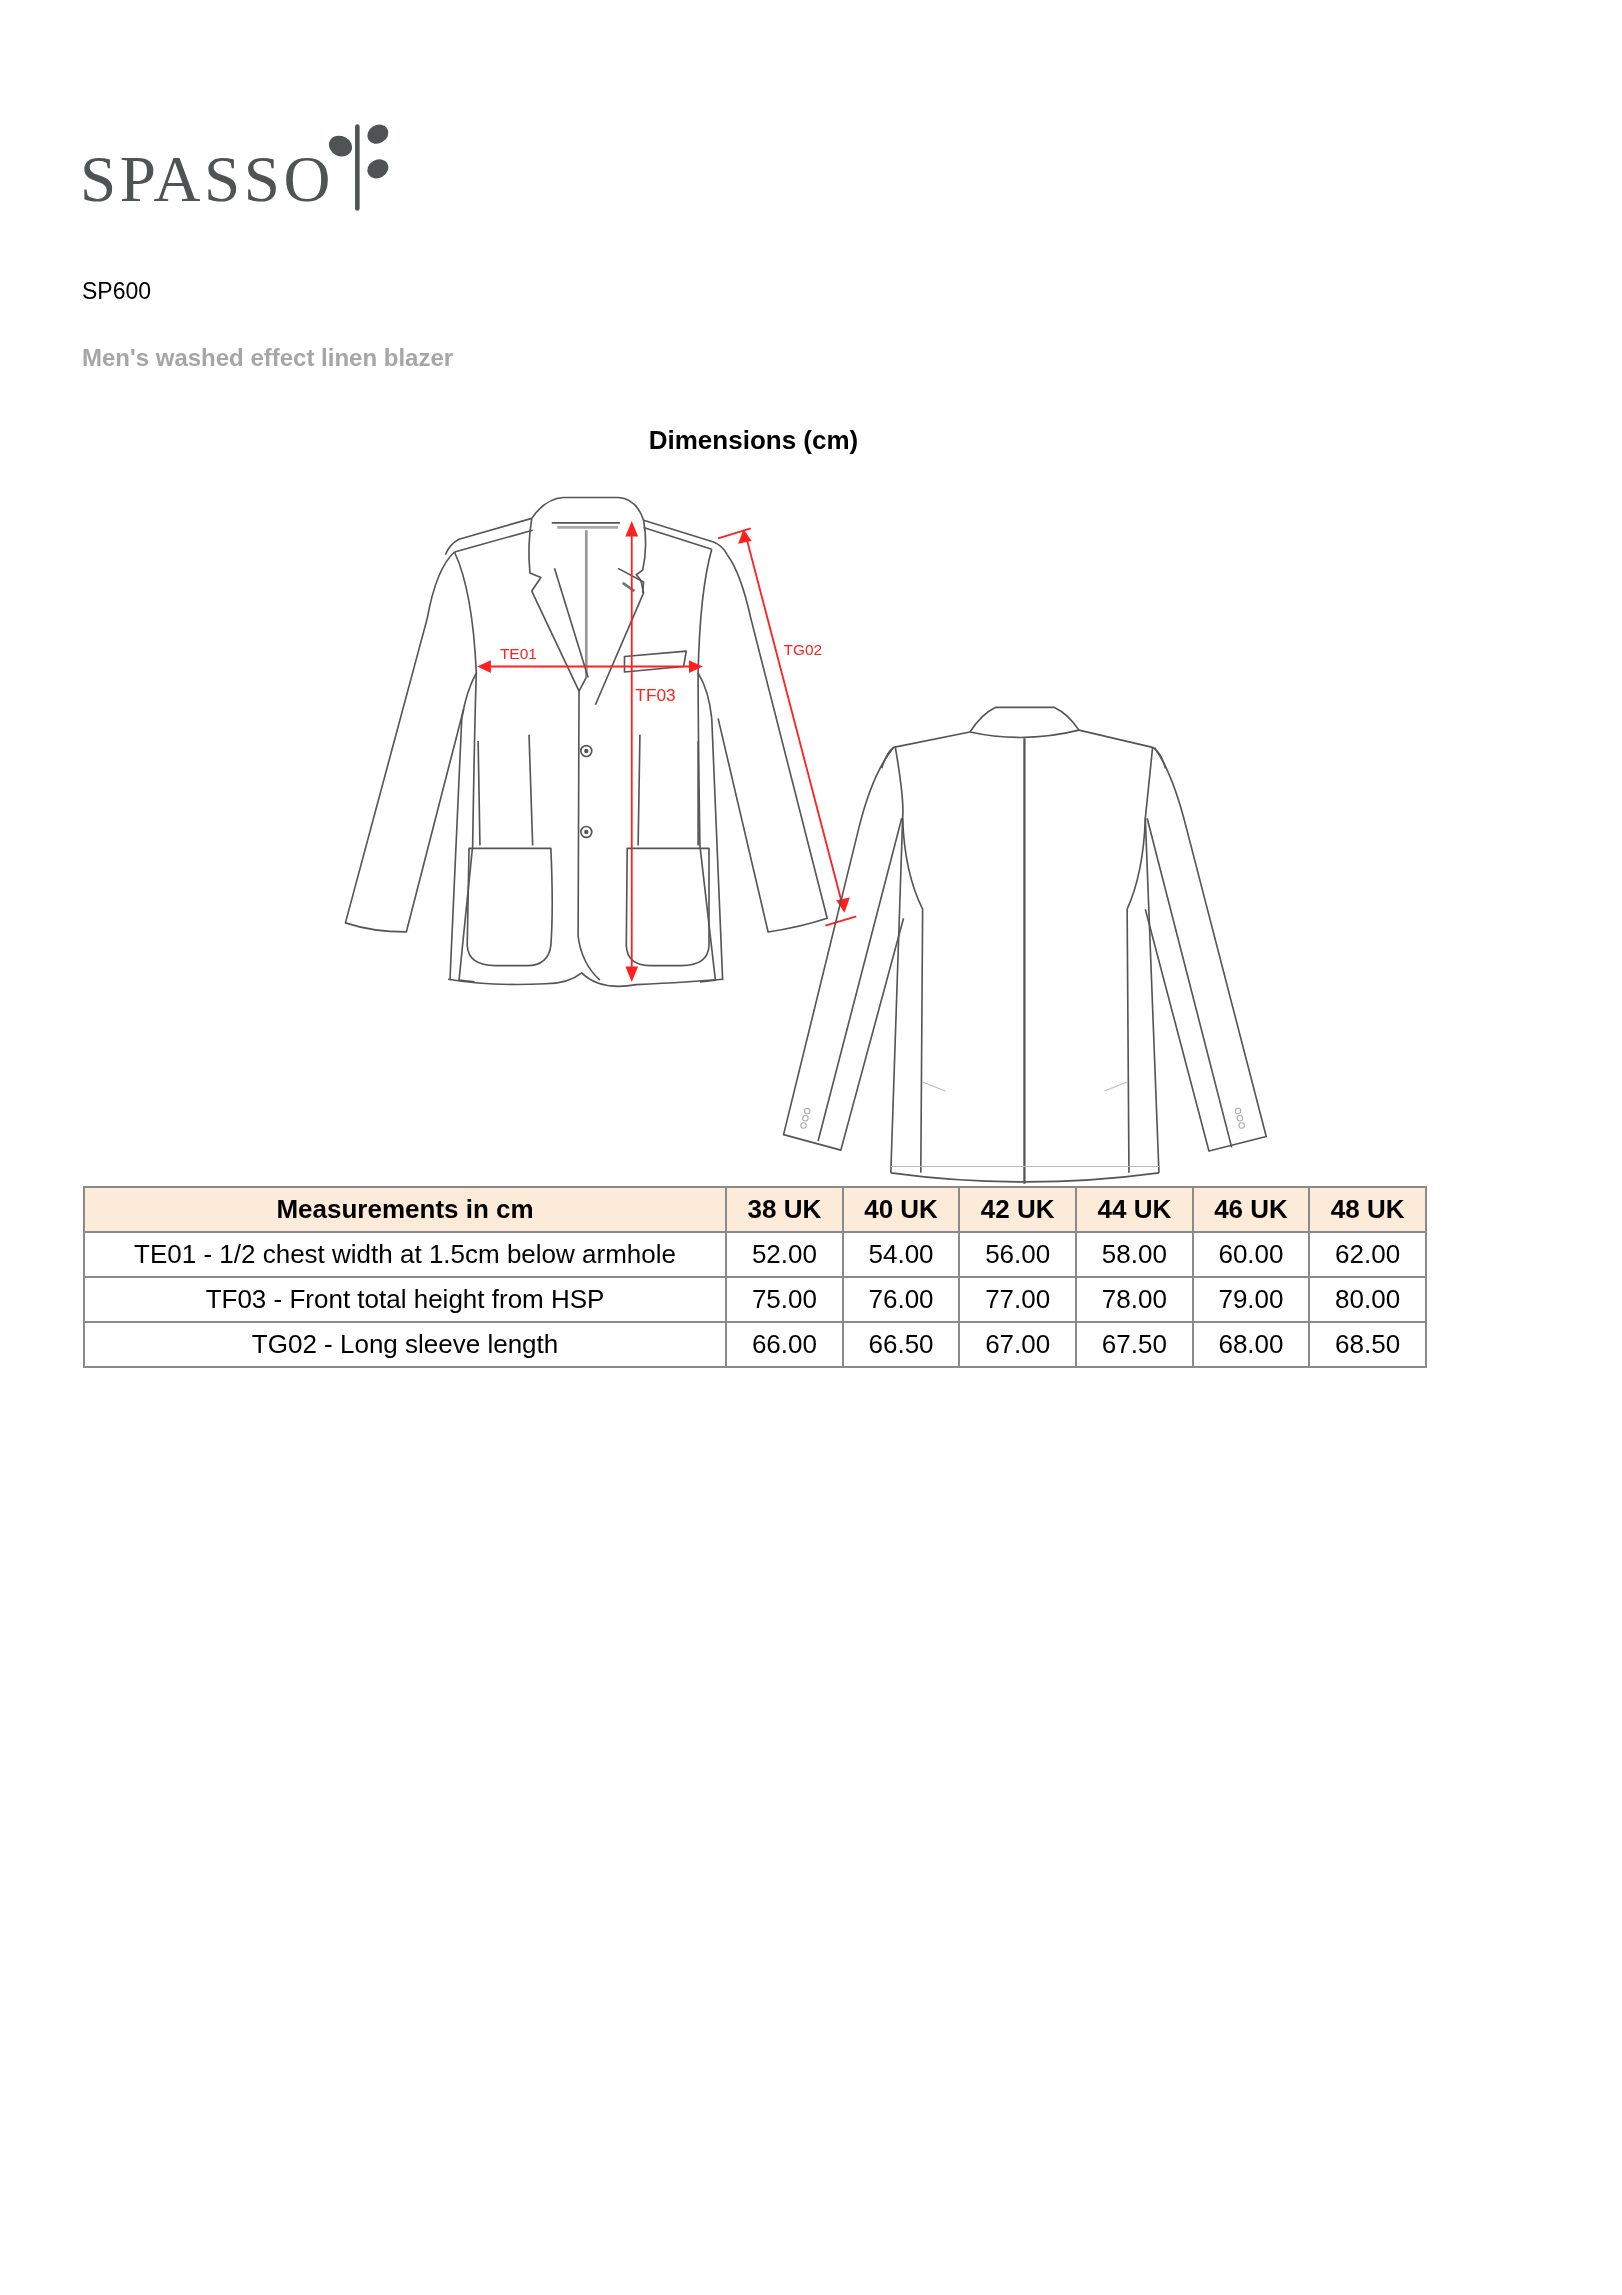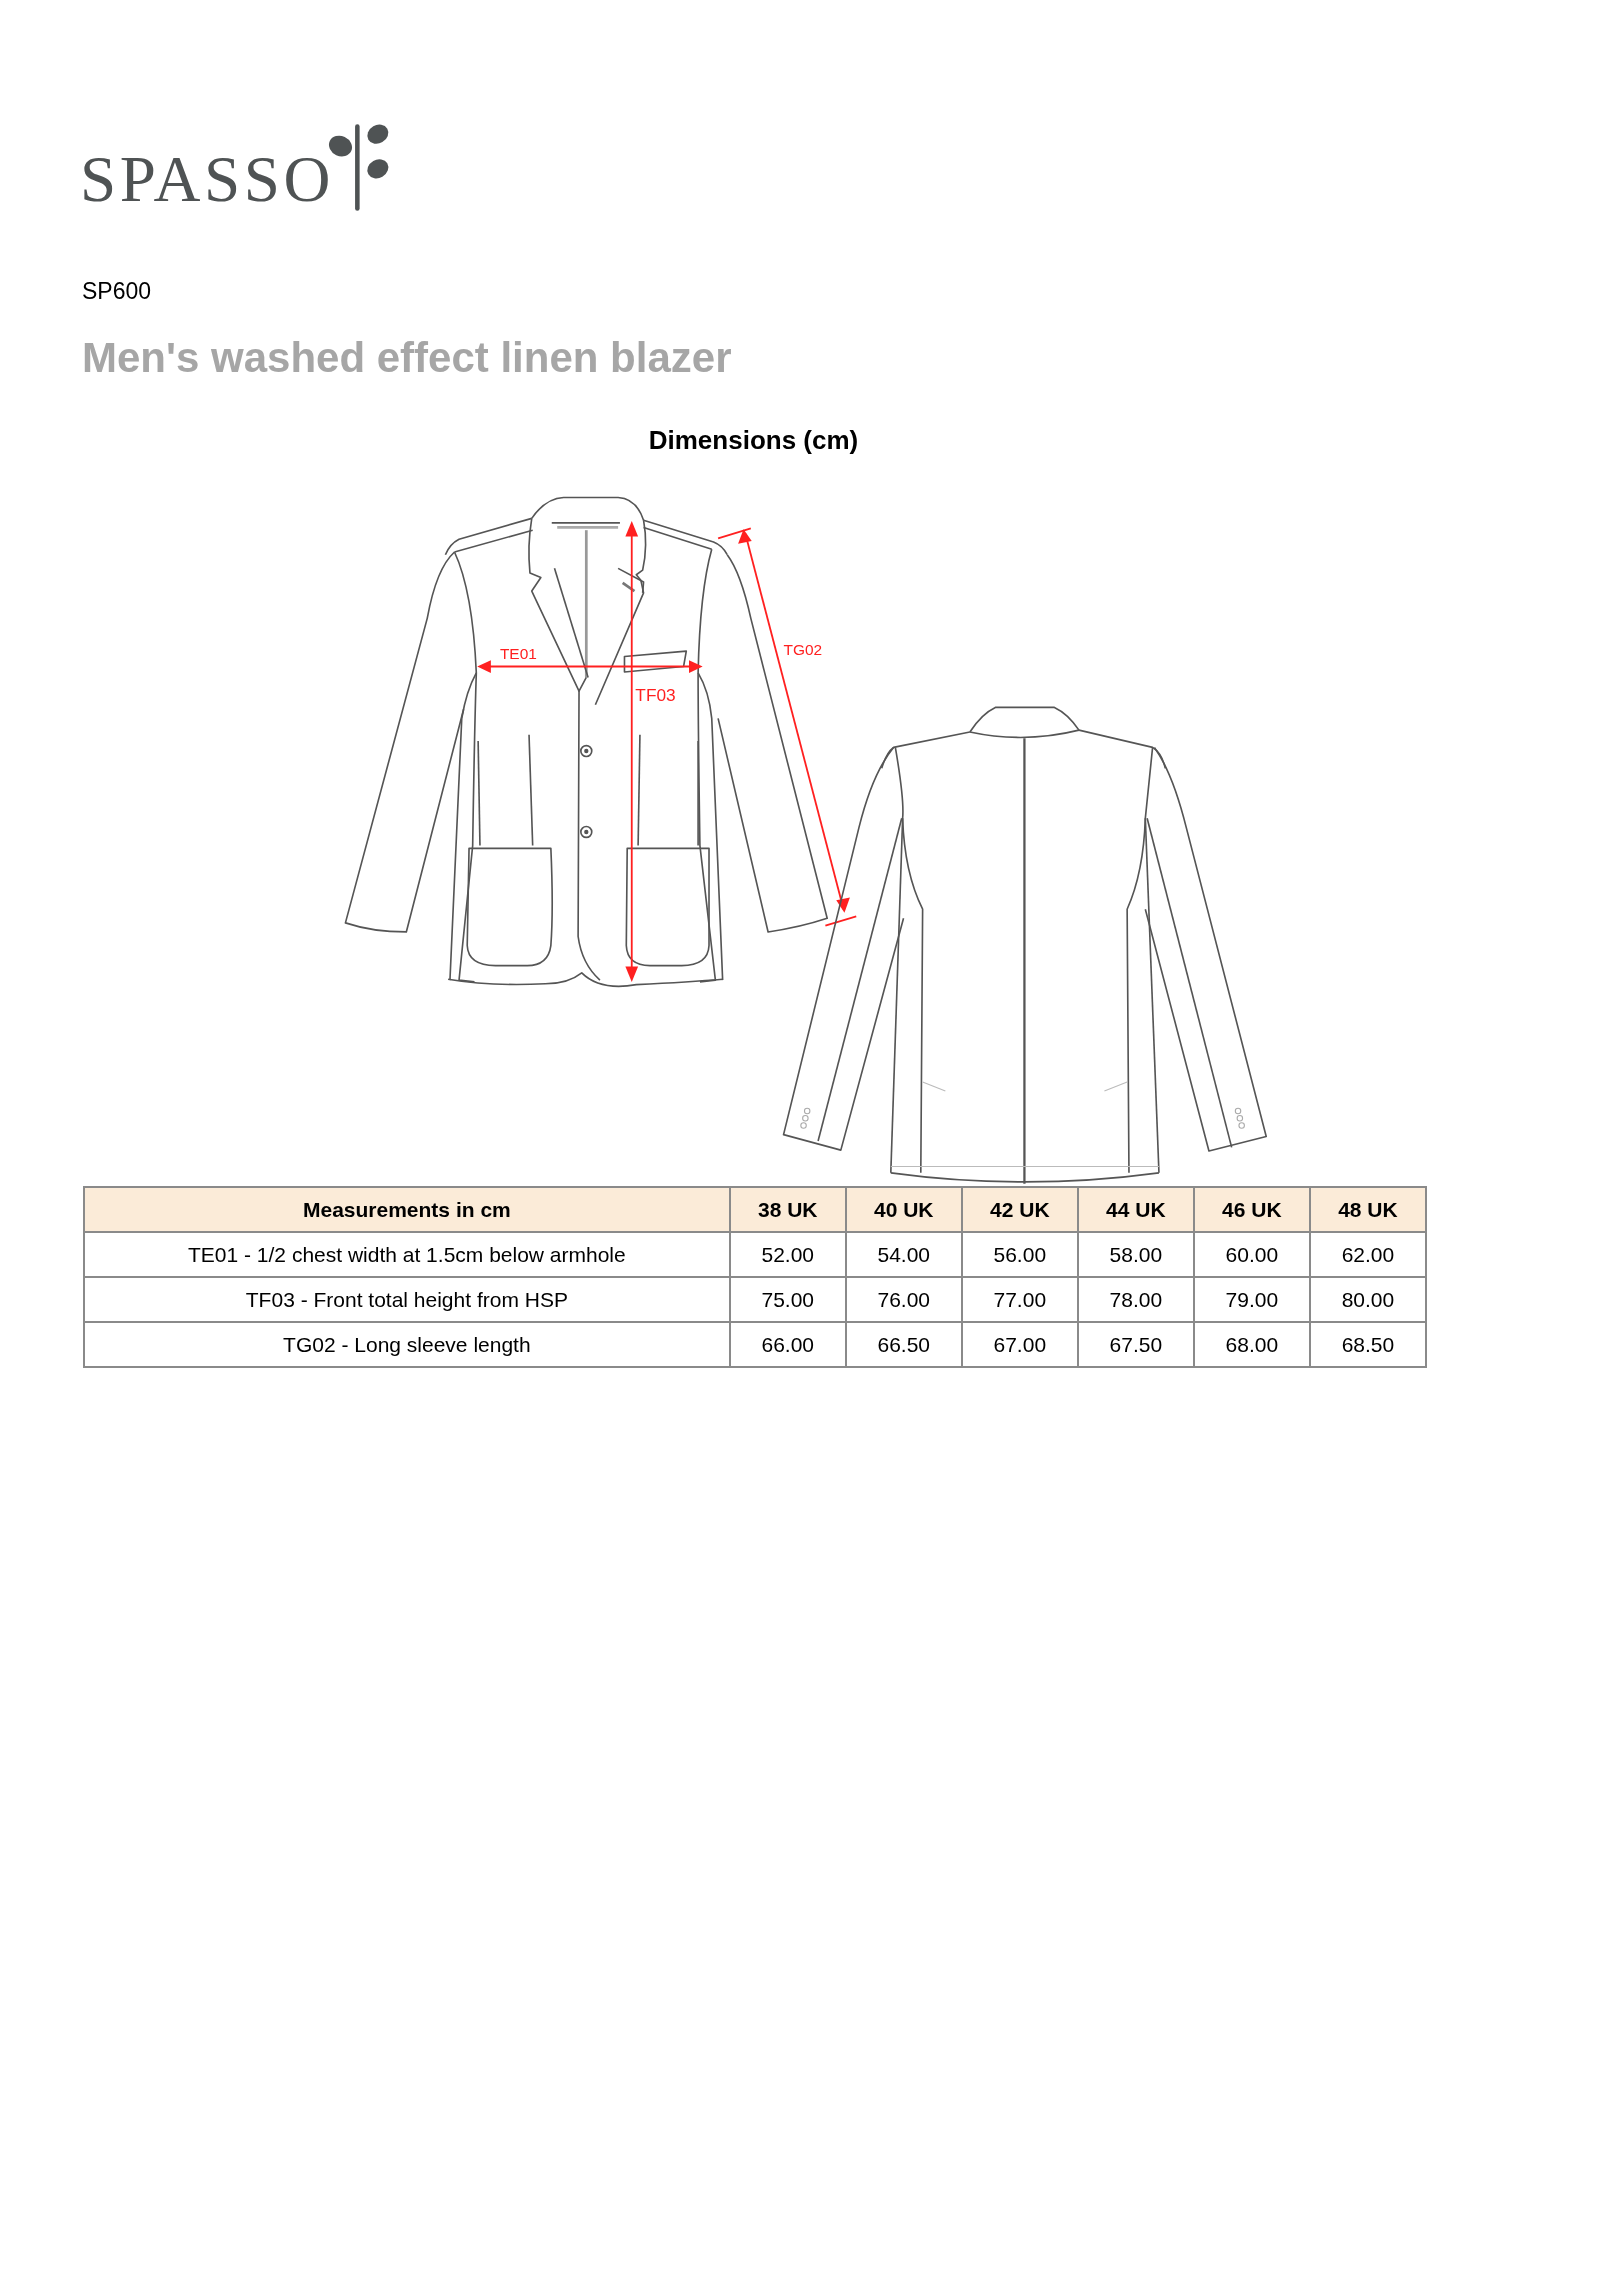--- a/index.html
+++ b/index.html
@@ -3,27 +3,27 @@
 <meta charset="utf-8">
 <style>
   html, body { margin: 0; padding: 0; background: #ffffff; }
   body { width: 1623px; height: 2296px; position: relative; overflow: hidden;
          font-family: "Liberation Sans", sans-serif; color: #000; }
   .logo { position: absolute; left: 80px; top: 116px; width: 327px; height: 102px; }
   .logo-text { position: absolute; left: 0; top: 31px; font-size: 65px; letter-spacing: 3.6px;
                color: #4f5354; font-family: Liberation Serif, serif; font-weight: normal; line-height: 1; }
   .logo-mark { position: absolute; left: 245px; top: 0; width: 82px; height: 102px; }
   .code { position: absolute; left: 82px; top: 275px; font-size: 23px; line-height: 33px; }
-  .title { position: absolute; left: 82px; top: 336px; font-size: 42px; font-weight: bold;
+  .title { position: absolute; left: 82px; top: 336px; font-size: 24px; font-weight: bold;
            color: #a6a6a6; line-height: 44px; }
   .section-title { position: absolute; left: 0; width: 1507px; top: 425px; text-align: center;
                    font-size: 26px; font-weight: bold; line-height: 31px; }
   .diagram { position: absolute; left: 336px; top: 482px; width: 946px; height: 709px; }
   table.sizes { position: absolute; left: 83px; top: 1186px; width: 1344px;
-                border-collapse: collapse; font-size: 21px; }
+                border-collapse: collapse; font-size: 26px; }
   table.sizes th, table.sizes td { border: 2.7px solid #8a8a8a; text-align: center;
                 height: 43px; padding: 0; }
   table.sizes th { background: #fbebd8; font-weight: bold; }
   table.sizes th.label-col { width: 708px; }
   table.sizes th.size-col { width: 122px; }
 </style>
 </head>
 <body>
 
 <div class="logo">

